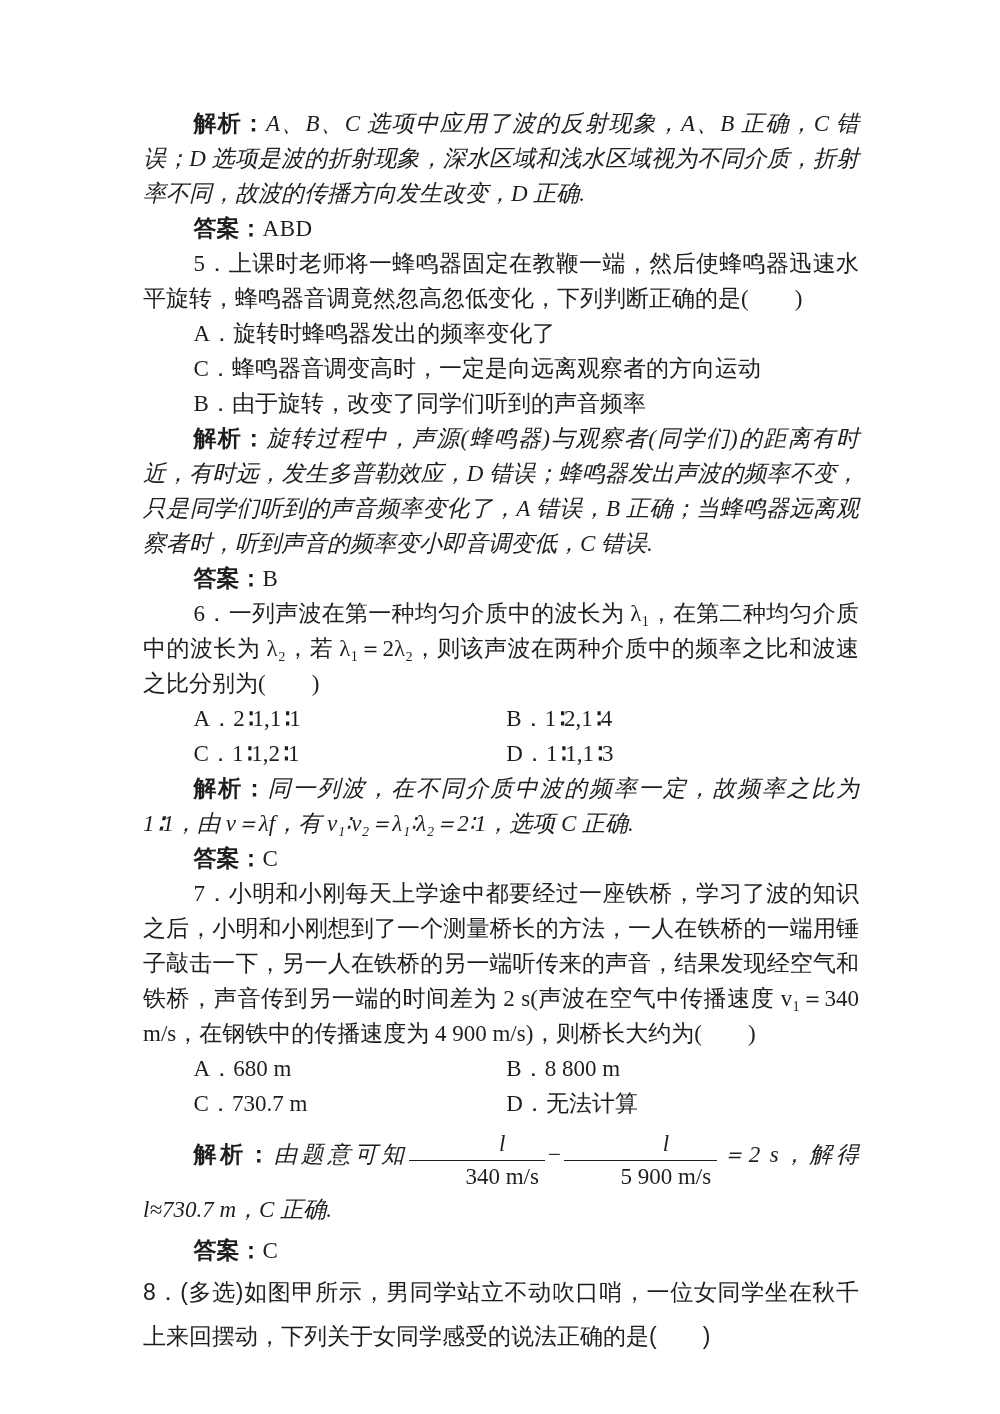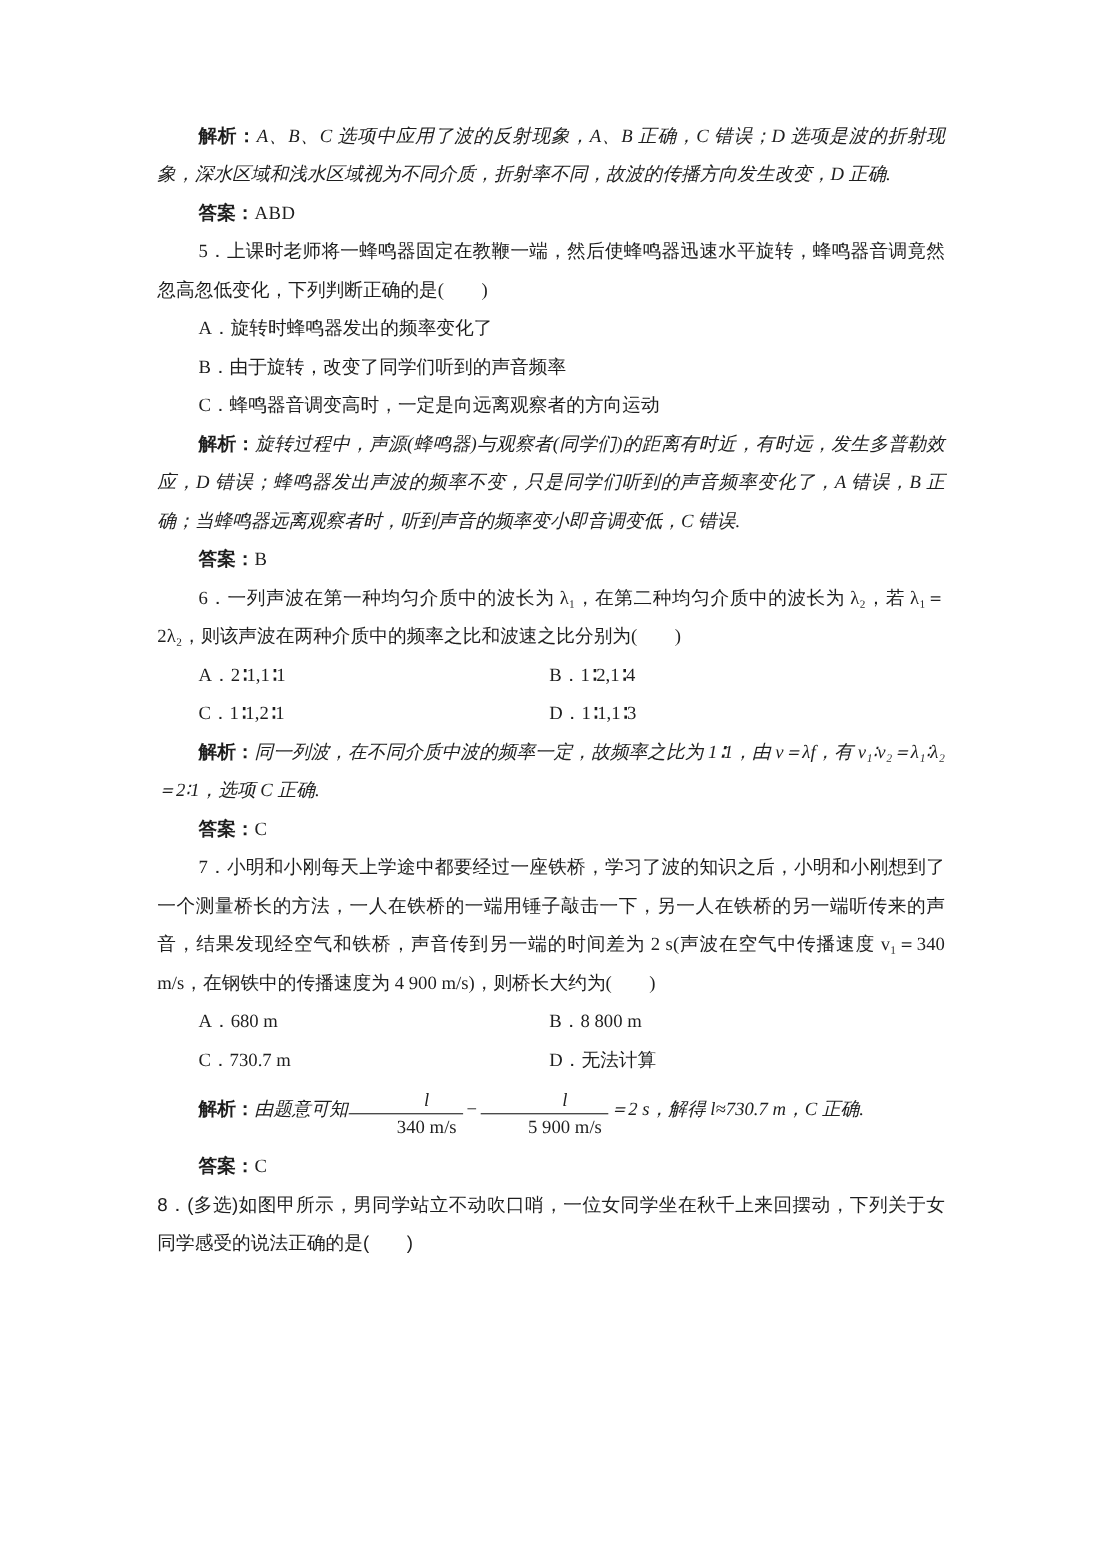--- a/index.html
+++ b/index.html
@@ -8,21 +8,21 @@
     background: #ffffff;
   }
   .page {
     position: relative;
     width: 1000px;
     height: 1414px;
     background: #ffffff;
     overflow: hidden;
     color: #1e1e1e;
     font-family: "Liberation Serif", "DejaVu Serif", serif;
-    font-size: 17px;
+    font-size: 23px;
     line-height: 35px;
   }
   .content {
     position: absolute;
     top: 106px;
     left: 143px;
     width: 716px;
   }
   p {
     margin: 0;
@@ -71,37 +71,37 @@
     font-style: italic;
   }
   .frac .den {
     display: block;
     padding: 1px 6px 0 6px;
   }
   .op { font-style: normal; margin: 0 2px; }
   .q8 {              
     font-family: "Liberation Sans", "DejaVu Sans", sans-serif;
     text-indent: 0;
-    line-height: 34px;
+    line-height: 44px;
     margin-top: 2px;
   }
 </style>
 </head>
 <body>
 
 <div class="page">
   <div class="content">
 
     <p class="para"><span class="lbl">解析：</span><span class="kai">A、B、C 选项中应用了波的反射现象，A、B 正确，C 错误；D 选项是波的折射现象，深水区域和浅水区域视为不同介质，折射率不同，故波的传播方向发生改变，D 正确.</span></p>
     <p class="para"><span class="lbl">答案：</span><span class="ansval">ABD</span></p>
 
     <p class="para">5．上课时老师将一蜂鸣器固定在教鞭一端，然后使蜂鸣器迅速水平旋转，蜂鸣器音调竟然忽高忽低变化，下列判断正确的是(　　)</p>
     <p class="opt">A．旋转时蜂鸣器发出的频率变化了</p>
+    <p class="opt">C．蜂鸣器音调变高时，一定是向远离观察者的方向运动</p>
     <p class="opt">B．由于旋转，改变了同学们听到的声音频率</p>
-    <p class="opt">C．蜂鸣器音调变高时，一定是向远离观察者的方向运动</p>
     <p class="para"><span class="lbl">解析：</span><span class="kai">旋转过程中，声源(蜂鸣器)与观察者(同学们)的距离有时近，有时远，发生多普勒效应，D 错误；蜂鸣器发出声波的频率不变，只是同学们听到的声音频率变化了，A 错误，B 正确；当蜂鸣器远离观察者时，听到声音的频率变小即音调变低，C 错误.</span></p>
     <p class="para"><span class="lbl">答案：</span><span class="ansval">B</span></p>
 
     <p class="para">6．一列声波在第一种均匀介质中的波长为 λ₁，在第二种均匀介质中的波长为 λ₂，若 λ₁＝2λ₂，则该声波在两种介质中的频率之比和波速之比分别为(　　)</p>
     <div class="optrow">
       <p class="o1">A．2∶1,1∶1</p>
       <p class="o2">B．1∶2,1∶4</p>
     </div>
     <div class="optrow">
       <p class="o1">C．1∶1,2∶1</p>

